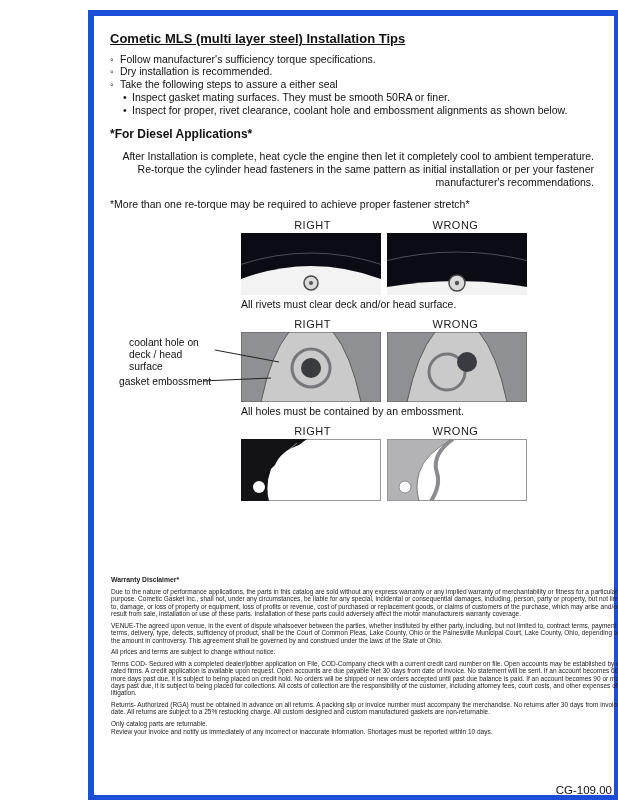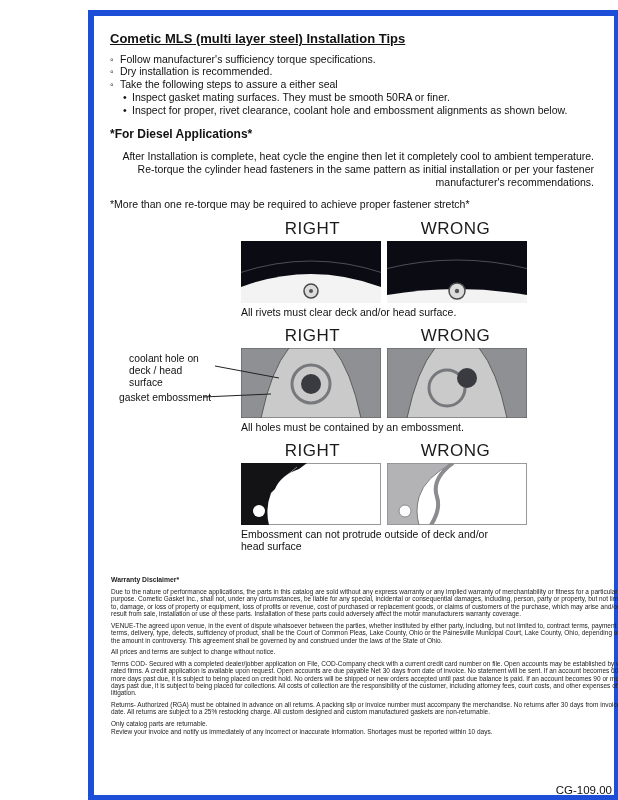--- a/index.html
+++ b/index.html
@@ -23,21 +23,21 @@
   .bullet.sub { margin-left:13px; }
   .bullet.sub .marker { width:9px; }
 
   .diesel-heading { font-size:12px; font-weight:bold; margin:10px 0 0 0; line-height:1.2; }
   .para { font-size:10.5px; line-height:1.25; width:484px; margin-top:6px; }
   .para.gap { margin-top:9px;text-align:right; }
   .note { font-size:10.5px; line-height:1.25; margin-top:9px; }
 
   .diagram-section { margin-top:8px; margin-left:131px; width:286px; }
   .rw-labels { display:flex; width:286px; margin-bottom:2px; }
-  .rw-labels span { flex:1; text-align:center; font-size:17px; letter-spacing:0.5px; color:#1a1a1a; }
+  .rw-labels span { flex:1; text-align:center; font-size:11px; letter-spacing:0.5px; color:#1a1a1a; }
   .panels { display:flex; gap:6px; position:relative; }
   .panel svg { display:block; }
   .caption { font-size:10.5px; line-height:1.2; margin-top:3px; margin-bottom:7px; }
   .caption.wrap { width:250px; }
 
   .annotation {
     position:absolute; font-size:10.3px; line-height:1.15; color:#111;
   }
   .ann1 { left:-112px; top:5px; width:86px; }
   .ann2 { left:-122px; top:44px; white-space:nowrap; }
@@ -168,21 +168,20 @@
           </div>
           <div class="panel">
             <svg width="140" height="62" viewBox="0 0 140 62">
               <rect x="0.5" y="0.5" width="139" height="61" fill="#ffffff" stroke="#999999"></rect>
               <path d="M0,0 H66 Q38,14 32,34 Q28,48 32,62 H0 Z" fill="#b3b3b6" stroke="#7c7c80" stroke-width="1"></path>
               <path d="M66,0 Q44,16 50,34 Q54,46 44,62" stroke="#8b8b90" stroke-width="4" fill="none"></path>
               <circle cx="18" cy="48" r="6" fill="#fcfcfc" stroke="#8b8b90" stroke-width="1"></circle>
             </svg>
           </div>
         </div>
-        <div class="caption wrap">Embossment can not protrude outside of deck and/or head surface</div>
       </div>
 
     </div>
 
     <div class="legal">
       <div class="legal-heading">Warranty Disclaimer*</div>
       <p>Due to the nature of performance applications, the parts in this catalog are sold without any express warranty or any implied warranty of merchantability or fitness for a particular purpose.  Cometic Gasket Inc., shall not, under any circumstances, be liable for any special, incidental or consequential damages, including, person, party or property, but not limited to, damage, or loss of property or equipment, loss of profits or revenue, cost of purchased or replacement goods, or claims of customers of the purchase, which may arise and/or result from sale, installation or use of these parts.  Installation of these parts could adversely affect the motor manufacturers warranty coverage.</p>
       <p>VENUE-The agreed upon venue, in the event of dispute whatsoever between the parties, whether instituted by either party, including, but not limited to, contract terms, payment terms, delivery, type, defects, sufficiency of product, shall be the Court of Common Pleas, Lake County, Ohio or the Painesville Municipal Court, Lake County, Ohio, depending on the amount in controversy. This agreement shall be governed by and construed under the laws of the State of Ohio.</p>
       <p>All prices and terms are subject to change without notice.</p>
       <p>Terms COD- Secured with a completed dealer/jobber application on File, COD-Company check with a current credit card number on file.  Open accounts may be established by well rated firms.  A credit application is available upon request.  Open accounts are due payable Net 30 days from date of invoice.  No statement will be sent.  If an account becomes 60 or more days past due, it is subject to being placed on credit hold.  No orders will be shipped or new orders accepted until past due balance is paid.  If an account becomes 90 or more days past due, it is subject to being placed for collections.  All costs of collection are the responsibility of the customer, including attorney fees, court costs, and other expenses of litigation.</p>

